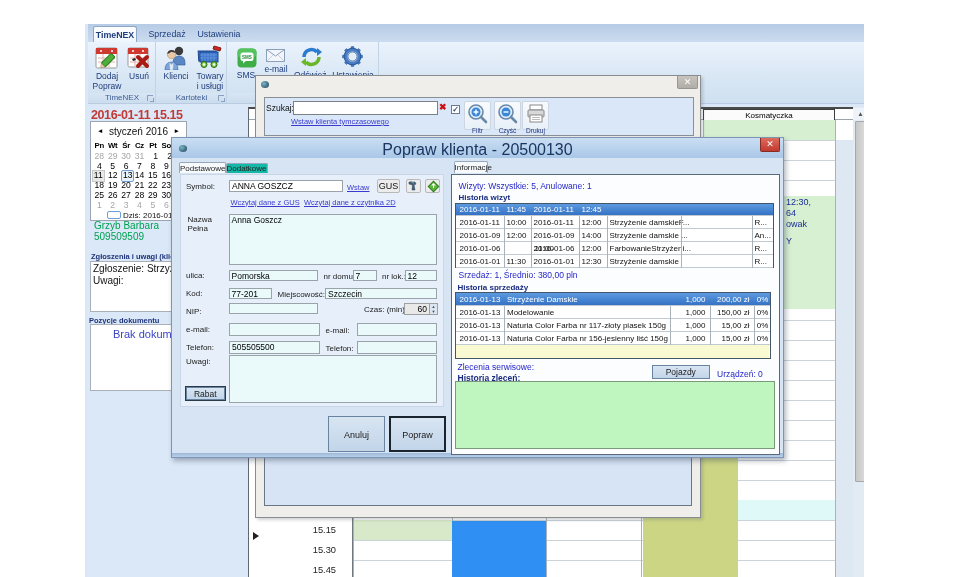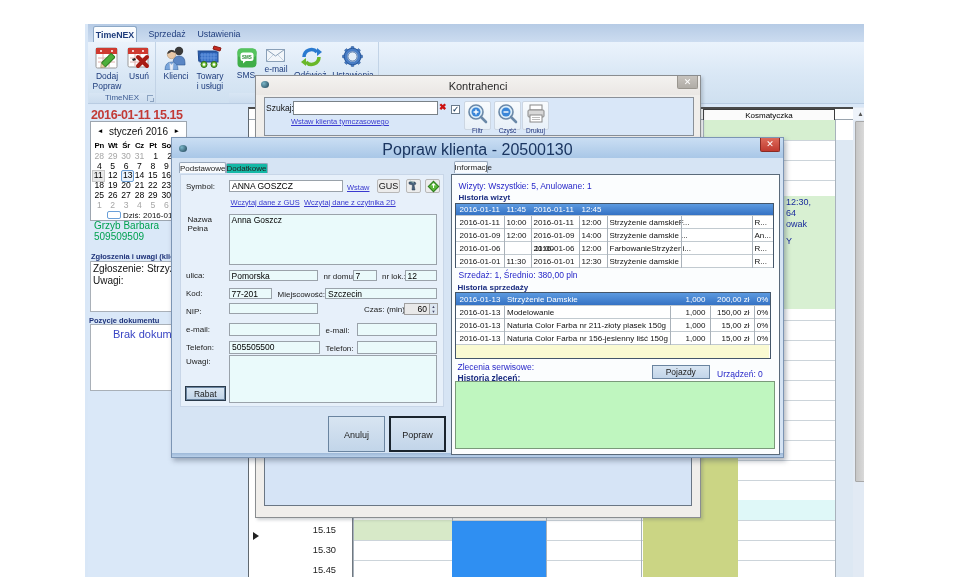--- a/index.html
+++ b/index.html
@@ -84,20 +84,23 @@
 <div id="stage">
   <div id="appbg" class="ab"></div>
   <div id="tabstrip" class="ab">
     <div id="tab1" class="tab">TimeNEX</div>
     <div class="tab" style="left:58px;width:42px;">Sprzedaż</div>
     <div class="tab" style="left:107px;width:48px;">Ustawienia</div>
   </div>
   <div id="ribbon" class="ab">
     <div class="rgroup" style="left:1px;width:67px;">
         <div class="glabel">TimeNEX<span class="launch"></span></div>
+      </div>
+    <div class="rgroup" style="left:69px;width:70px;">
+        <div class="glabel">Kartoteki<span class="launch"></span></div>
       </div>
     <div class="rgroup" style="left:141px;width:150px;">
         <div class="glabel"></div>
       </div>
   </div>
 
   <div class="rlabel" style="left:90px;top:48px;width:34px;">Dodaj<br>Popraw</div>
   <div class="rlabel" style="left:124px;top:48px;width:30px;">Usuń</div>
   <div class="rlabel" style="left:158px;top:48px;width:36px;">Klienci</div>
   <div class="rlabel" style="left:192px;top:48px;width:36px;">Towary<br>i usługi</div>
@@ -317,21 +320,20 @@
     <div class="tlab ab" style="top:476px;">07-11 (Pn) 16.00</div>
     <div class="ab" style="left:4px;top:423px;width:0;height:0;border-left:6px solid #222;border-top:4.5px solid transparent;border-bottom:4.5px solid transparent;"></div>
   </div>
   <div id="scroll" class="ab">
     <div class="ab" style="left:0;top:1px;width:15px;height:12px;background:#eef3fa;text-align:center;font-size:6.5px;line-height:11px;color:#555;">▲</div>
     <div class="ab" style="left:2px;top:14px;width:11px;height:361px;background:linear-gradient(90deg,#c6c6c6,#dcdcdc);border:1px solid #a8a8a8;border-radius:1px;"></div>
     <div class="ab" style="left:0;top:477px;width:15px;height:12px;background:#eef3fa;text-align:center;font-size:6.5px;line-height:11px;color:#555;">▼</div>
   </div>
 
   <div id="kwin" class="ab">
-    <div id="ktitle" class="ab">Kontrahenci</div>
     <div id="kico" class="ab"></div>
     <div id="kx" class="ab">✕</div>
     <div id="ktool" class="ab">
       <div class="ab" style="left:1px;top:5px;font-size:8.5px;color:#111;">Szukaj:</div>
       <div class="ab" style="left:28px;top:3px;width:145px;height:14px;background:#fff;border:1px solid #7a8288;"></div>
       <div class="ab" style="left:174px;top:4px;font-size:9px;font-weight:bold;color:#cc1111;">✖</div>
       <div class="ab" style="left:186px;top:7px;width:9px;height:9px;background:#fff;border:1px solid #6a7a8a;font-size:8px;line-height:8px;color:#2a4a6a;text-align:center;font-weight:bold;">✓</div>
       <div class="kbtn" style="left:199px;">
           <svg width="22" height="22" viewBox="0 0 22 22" style="position:absolute;left:2px;top:1px;">
         <circle cx="9" cy="9" r="7" fill="#dceefa" stroke="#6a88a8" stroke-width="1.6"></circle>
@@ -483,21 +485,21 @@
         </div>
       <div class="trow" style="top:13px;height:13px;">
           <span style="left:4px;">2016-01-13</span>
           <span style="left:51.5px;">Modelowanie</span>
           <span style="left:226px;width:24px;text-align:right;">1,000</span>
           <span style="left:250px;width:44px;text-align:right;">150,00 zł</span>
           <span style="left:298px;width:18px;text-align:center;">0%</span>
         </div>
       <div class="trow" style="top:26px;height:13px;">
           <span style="left:4px;">2016-01-13</span>
-          <span style="left:51.5px;">Naturia Color Farba nr 211-złoty piasek 150g</span>
+          <span style="left:51.5px;">Naturia Color Farba nr 117-złoty piasek 150g</span>
           <span style="left:226px;width:24px;text-align:right;">1,000</span>
           <span style="left:250px;width:44px;text-align:right;">15,00 zł</span>
           <span style="left:298px;width:18px;text-align:center;">0%</span>
         </div>
       <div class="trow" style="top:39px;height:13px;">
           <span style="left:4px;">2016-01-13</span>
           <span style="left:51.5px;">Naturia Color Farba nr 156-jesienny liść 150g</span>
           <span style="left:226px;width:24px;text-align:right;">1,000</span>
           <span style="left:250px;width:44px;text-align:right;">15,00 zł</span>
           <span style="left:298px;width:18px;text-align:center;">0%</span>

